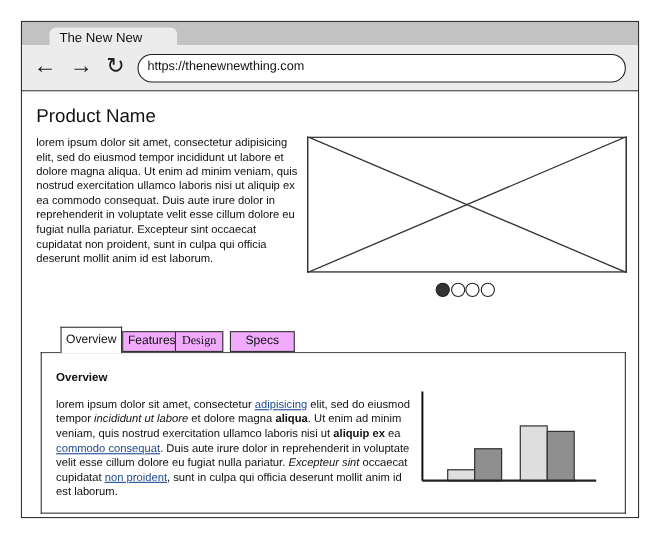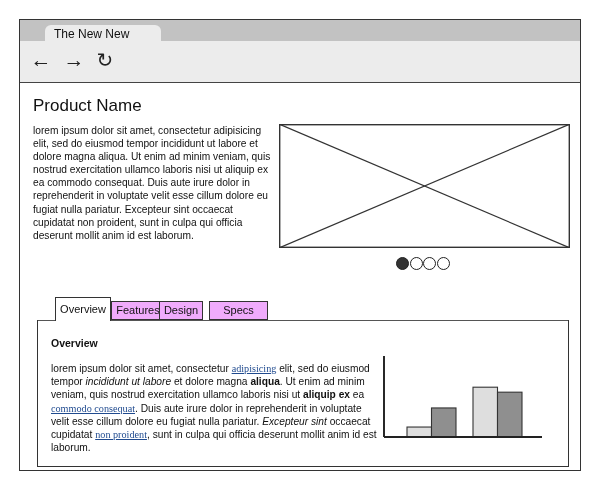--- a/index.html
+++ b/index.html
@@ -22,34 +22,35 @@
   .dot { width: 13px; height: 13px; border: 1.3px solid #222; border-radius: 50%; background: #fff; margin-right: 0.5px; }
   .dot.active { background: #333; }
 
   .tabs { position: absolute; left: 35px; top: 213px; height: 24px; }
   .ptab { position: absolute; top: 4px; height: 19px; border: 1px solid #333; background: #f0abfc; font-size: 11px; line-height: 17px; text-align: center; color: #111; }
   .ptab.active { top: 0; height: 24px; background: #fff; border-bottom: none; line-height: 22px; z-index: 2; }
   .tab-line { position: absolute; left: 17px; top: 236px; width: 532px; height: 0; border-top: 1.3px solid #555; }
   .panel { position: absolute; left: 17px; top: 236px; width: 532px; height: 147px; border-left: 1.3px solid #333; border-right: 1.3px solid #333; border-bottom: 1.3px solid #333; overflow: hidden; }
   .panel-title { position: absolute; left: 13px; top: 17px; font-size: 10.5px; font-weight: bold; color: #111; }
   .panel-text { position: absolute; left: 13px; top: 42px; width: 326px; font-size: 10.2px; line-height: 13.2px; color: #111; }
-  .panel-text a { color: #1f4a8f; text-decoration: underline; font-family: Liberation Serif, serif; }
+  .panel-text a { color: #1f4a8f; text-decoration: underline; }
   .chart { position: absolute; left: 344px; top: 36px; width: 170px; height: 112px; }
 </style>
 </head>
 <body>
 
 <div class="window">
   <div class="tabbar">
     <div class="browser-tab">The New New Thing</div>
   </div>
   <div class="toolbar">
     <div class="nav-btn" style="left:10px;">←</div>
     <div class="nav-btn" style="left:43px;">→</div>
     <div class="nav-btn" style="left:74px; font-size:20px;">↻</div>
+    <div class="url-bar">https://thenewnewthing.com</div>
   </div>
 
   <div class="content">
     <div class="product-title">Product Name</div>
     <div class="intro-text">lorem ipsum dolor sit amet, consectetur adipisicing elit, sed do eiusmod tempor incididunt ut labore et dolore magna aliqua. Ut enim ad minim veniam, quis nostrud exercitation ullamco laboris nisi ut aliquip ex ea commodo consequat. Duis aute irure dolor in reprehenderit in voluptate velit esse cillum dolore eu fugiat nulla pariatur. Excepteur sint occaecat cupidatat non proident, sunt in culpa qui officia deserunt mollit anim id est laborum.</div>
 
     <svg class="image-ph" viewBox="0 0 291 124" preserveAspectRatio="none">
       <rect x="0.7" y="0.7" width="289.6" height="122.6" fill="#fff" stroke="#333" stroke-width="1.4"></rect>
       <line x1="0" y1="0" x2="291" y2="124" stroke="#333" stroke-width="1.2"></line>
       <line x1="291" y1="0" x2="0" y2="124" stroke="#333" stroke-width="1.2"></line>
@@ -58,21 +59,21 @@
     <div class="dots">
       <div class="dot active"></div>
       <div class="dot"></div>
       <div class="dot"></div>
       <div class="dot"></div>
     </div>
 
     <div class="tabs">
       <div class="ptab active" style="left:0; width:56px;">Overview</div>
       <div class="ptab" style="left:56px; width:54px;">Features</div>
-      <div class="ptab" style="left:104px; width:44px;">Design</div>
+      <div class="ptab" style="left:104px; width:44px;font-family:Liberation Serif, serif;">Design</div>
       <div class="ptab" style="left:154px; width:59px;">Specs</div>
     </div>
     <div class="tab-line"></div>
 
     <div class="panel">
       <div class="panel-title">Overview</div>
       <div class="panel-text"><span>lorem ipsum dolor sit amet, consectetur </span><a>adipisicing</a><span> elit, sed do eiusmod tempor </span><em>incididunt ut labore</em><span> et dolore magna </span><b>aliqua</b><span>. Ut enim ad minim veniam, quis nostrud exercitation ullamco laboris nisi ut </span><b>aliquip ex</b><span> ea </span><a>commodo consequat</a><span>. Duis aute irure dolor in reprehenderit in voluptate velit esse cillum dolore eu fugiat nulla pariatur. </span><em>Excepteur sint</em><span> occaecat cupidatat </span><a>non proident</a><span>, sunt in culpa qui officia deserunt mollit anim id est laborum.</span></div>
 
       <svg class="chart" id="chart" viewBox="0 0 170 112">
           <rect x="25" y="71.04" width="24.5" height="9.959999999999999" fill="#dedede" stroke="#333" stroke-width="1.1"></rect>

